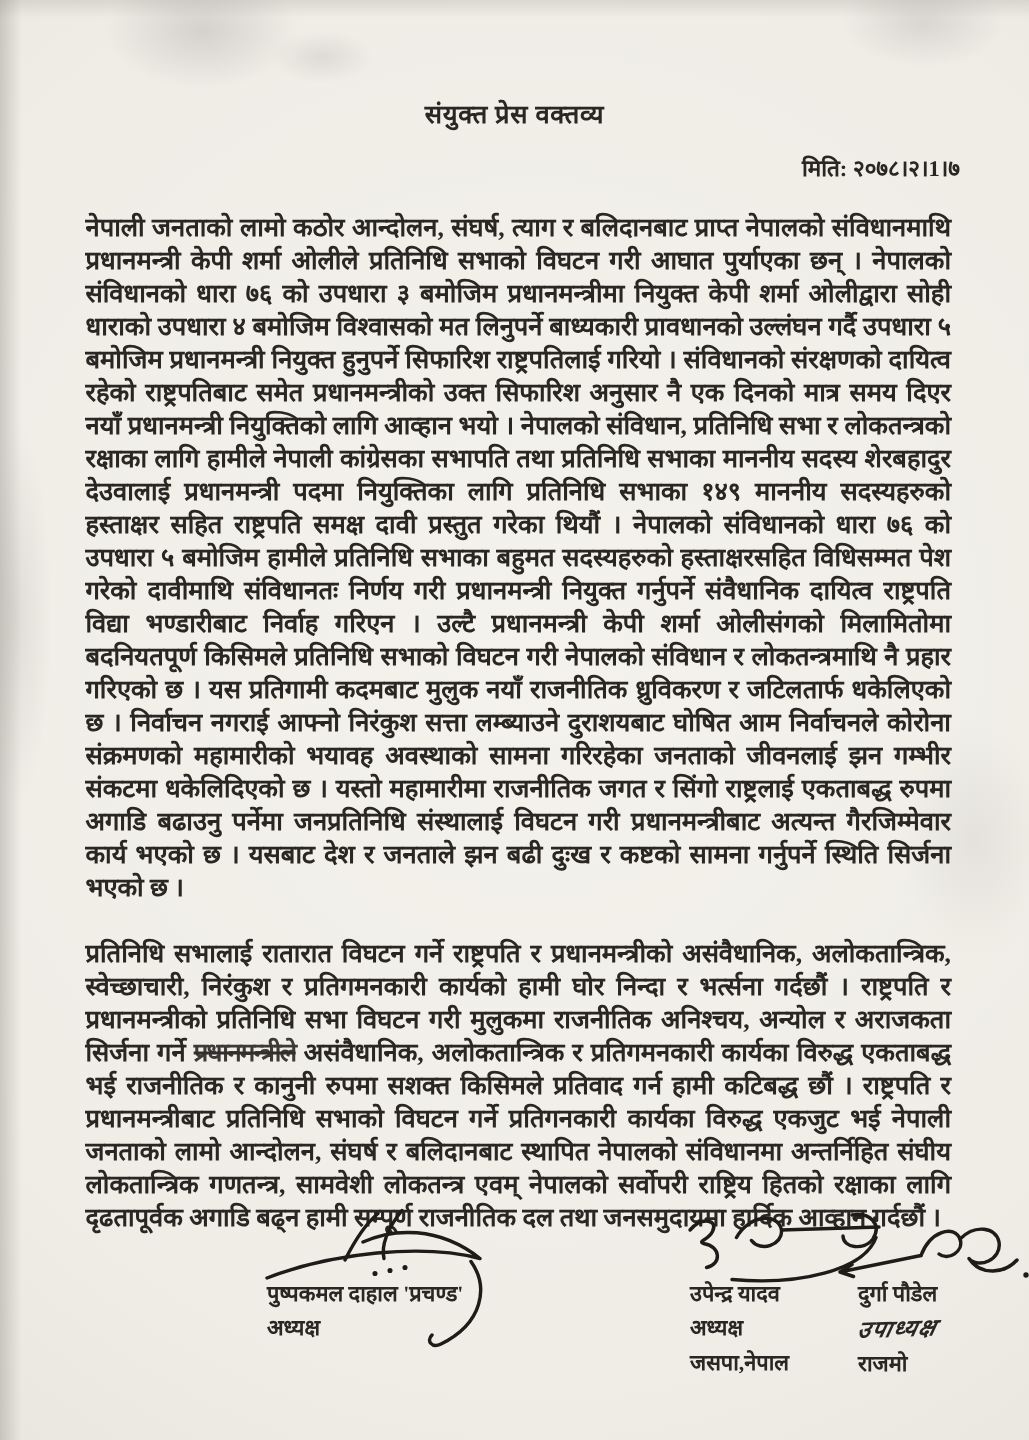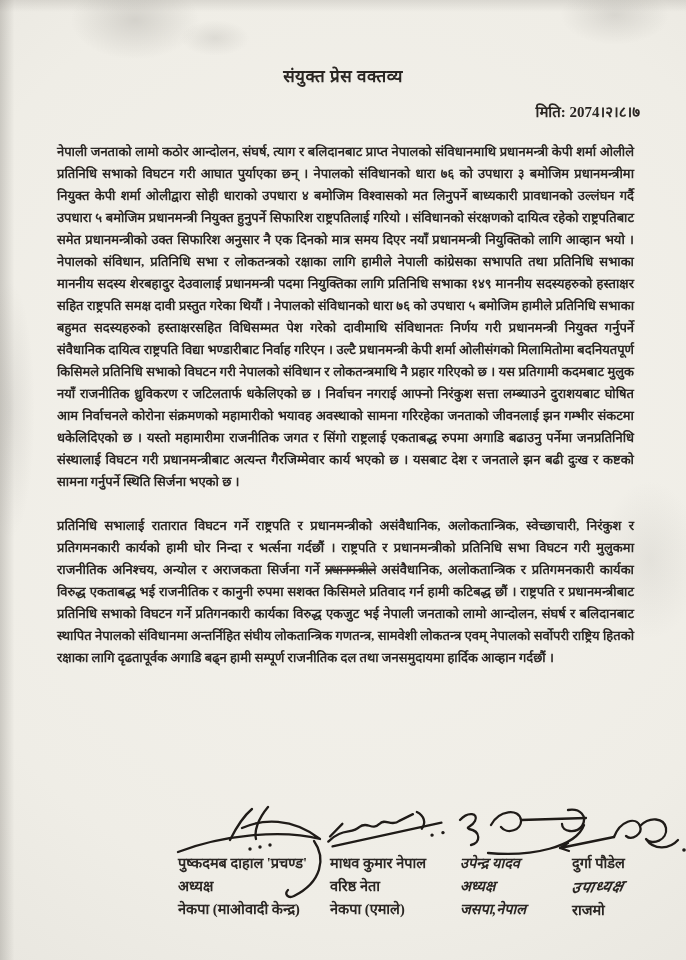--- a/index.html
+++ b/index.html
@@ -31,21 +31,21 @@
   .doc-title{
     position:absolute;top:64px;left:0;width:100%;
     text-align:center;font-size:17px;font-weight:700;letter-spacing:0.5px;
   }
   .doc-date{
     position:absolute;top:101px;right:46px;
     font-size:15px;font-weight:700;
   }
   .body-text{
     position:absolute;left:57px;top:141px;width:577px;
-    font-size:13px;line-height:22px;font-weight:600;
+    font-size:17px;line-height:22px;font-weight:600;
     text-align:justify;text-justify:inter-word;
   }
   .body-text p{margin:0 0 22px 0;}
   .struck{
     text-decoration:line-through;
     text-decoration-thickness:2px;
     text-decoration-color:#1d1a18;
     letter-spacing:-1px;
     opacity:0.9;
   }
@@ -57,71 +57,57 @@
   .sig-col div{position:relative;z-index:1;}
   .sig-scribble{
     position:absolute;z-index:2;pointer-events:none;
   }
   .sig-scribble path{fill:none;stroke:#1f1b18;stroke-width:2.3;stroke-linecap:round;stroke-linejoin:round;}
   .sig-scribble circle{fill:#1f1b18;stroke:none;}
   .hand-title{
     font-style:italic;display:inline-block;transform:skewX(-14deg) rotate(-2deg);
     font-size:15.5px;letter-spacing:1px;font-weight:700;
   }
-  .c1{left:55px;}  .c2{left:178px;}  .c3{left:330px;}  .c4{left:460px;font-style:italic;}  .c5{left:572px;font-family:Liberation Serif, serif;}
+  .c1{left:55px;}  .c2{left:178px;}  .c3{left:330px;}  .c4{left:460px;}  .c5{left:572px;font-family:Liberation Serif, serif;}
 </style>
 </head>
 <body>
 
 <div class="page">
   <div class="edge-shade-left"></div>
   <div class="edge-shade-top"></div>
   <div class="smudge s1"></div>
   <div class="smudge s2"></div>
   <div class="smudge s3"></div>
   <div class="smudge s4"></div>
   <div class="smudge s5"></div>
 
   <div class="doc-title">संयुक्त प्रेस वक्तव्य</div>
-  <div class="doc-date">मिति: 2074।२।८।७</div>
+  <div class="doc-date">मिति: २०७८।२।1।७</div>
 
   <div class="body-text">
     <p>नेपाली जनताको लामो कठोर आन्दोलन, संघर्ष, त्याग र बलिदानबाट प्राप्त नेपालको संविधानमाथि प्रधानमन्त्री केपी शर्मा ओलीले प्रतिनिधि सभाको विघटन गरी आघात पुर्याएका छन् । नेपालको संविधानको धारा ७६ को उपधारा ३ बमोजिम प्रधानमन्त्रीमा नियुक्त केपी शर्मा ओलीद्वारा सोही धाराको उपधारा ४ बमोजिम विश्वासको मत लिनुपर्ने बाध्यकारी प्रावधानको उल्लंघन गर्दै उपधारा ५ बमोजिम प्रधानमन्त्री नियुक्त हुनुपर्ने सिफारिश राष्ट्रपतिलाई गरियो । संविधानको संरक्षणको दायित्व रहेको राष्ट्रपतिबाट समेत प्रधानमन्त्रीको उक्त सिफारिश अनुसार नै एक दिनको मात्र समय दिएर नयाँ प्रधानमन्त्री नियुक्तिको लागि आव्हान भयो । नेपालको संविधान, प्रतिनिधि सभा र लोकतन्त्रको रक्षाका लागि हामीले नेपाली कांग्रेसका सभापति तथा प्रतिनिधि सभाका माननीय सदस्य शेरबहादुर देउवालाई प्रधानमन्त्री पदमा नियुक्तिका लागि प्रतिनिधि सभाका १४९ माननीय सदस्यहरुको हस्ताक्षर सहित राष्ट्रपति समक्ष दावी प्रस्तुत गरेका थियौं । नेपालको संविधानको धारा ७६ को उपधारा ५ बमोजिम हामीले प्रतिनिधि सभाका बहुमत सदस्यहरुको हस्ताक्षरसहित विधिसम्मत पेश गरेको दावीमाथि संविधानतः निर्णय गरी प्रधानमन्त्री नियुक्त गर्नुपर्ने संवैधानिक दायित्व राष्ट्रपति विद्या भण्डारीबाट निर्वाह गरिएन । उल्टै प्रधानमन्त्री केपी शर्मा ओलीसंगको मिलामितोमा बदनियतपूर्ण किसिमले प्रतिनिधि सभाको विघटन गरी नेपालको संविधान र लोकतन्त्रमाथि नै प्रहार गरिएको छ । यस प्रतिगामी कदमबाट मुलुक नयाँ राजनीतिक ध्रुविकरण र जटिलतार्फ धकेलिएको छ । निर्वाचन नगराई आफ्नो निरंकुश सत्ता लम्ब्याउने दुराशयबाट घोषित आम निर्वाचनले कोरोना संक्रमणको महामारीको भयावह अवस्थाको सामना गरिरहेका जनताको जीवनलाई झन गम्भीर संकटमा धकेलिदिएको छ । यस्तो महामारीमा राजनीतिक जगत र सिंगो राष्ट्रलाई एकताबद्ध रुपमा अगाडि बढाउनु पर्नेमा जनप्रतिनिधि संस्थालाई विघटन गरी प्रधानमन्त्रीबाट अत्यन्त गैरजिम्मेवार कार्य भएको छ । यसबाट देश र जनताले झन बढी दुःख र कष्टको सामना गर्नुपर्ने स्थिति सिर्जना भएको छ ।</p>
     <p><span>प्रतिनिधि सभालाई रातारात विघटन गर्ने राष्ट्रपति र प्रधानमन्त्रीको असंवैधानिक, अलोकतान्त्रिक, स्वेच्छाचारी, निरंकुश र प्रतिगमनकारी कार्यको हामी घोर निन्दा र भर्त्सना गर्दछौं । राष्ट्रपति र प्रधानमन्त्रीको प्रतिनिधि सभा विघटन गरी मुलुकमा राजनीतिक अनिश्चय, अन्योल र अराजकता सिर्जना गर्ने </span><span class="struck">प्रधानमन्त्रीले</span><span> असंवैधानिक, अलोकतान्त्रिक र प्रतिगमनकारी कार्यका विरुद्ध एकताबद्ध भई राजनीतिक र कानुनी रुपमा सशक्त किसिमले प्रतिवाद गर्न हामी कटिबद्ध छौं । राष्ट्रपति र प्रधानमन्त्रीबाट प्रतिनिधि सभाको विघटन गर्ने प्रतिगनकारी कार्यका विरुद्ध एकजुट भई नेपाली जनताको लामो आन्दोलन, संघर्ष र बलिदानबाट स्थापित नेपालको संविधानमा अन्तर्निहित संघीय लोकतान्त्रिक गणतन्त्र, सामवेशी लोकतन्त्र एवम् नेपालको सर्वोपरी राष्ट्रिय हितको रक्षाका लागि दृढतापूर्वक  अगाडि बढ्न  हामी सम्पूर्ण राजनीतिक दल तथा जनसमुदायमा हार्दिक आव्हान गर्दछौं ।</span></p>
   </div>
 
 
   <div class="sig-col c2">
     <svg class="sig-scribble" style="top:-48px;left:-8px;" width="175" height="115" viewBox="0 0 175 115">
       <path d="M60 36 C 68 20, 76 10, 82 5"></path>
       <path d="M98 3 C 88 15, 84 27, 86 35"></path>
       <path d="M8 48 C 52 31, 112 25, 150 35 C 122 13, 92 15, 72 24"></path>
       <circle cx="80" cy="45" r="1.7"></circle>
         <circle cx="90" cy="43" r="1.7"></circle>
         <circle cx="100" cy="41" r="1.7"></circle>
       <path d="M144 37 C 156 54, 152 78, 124 92 C 118 95, 114 90, 118 86"></path>
     </svg>
-    <div class="sig-name">पुष्कदमब दाहाल 'प्रचण्ड'</div>
+    <div class="sig-name">पुष्पकमल दाहाल 'प्रचण्ड'</div>
     <div>अध्यक्ष</div>
-    <div>नेकपा (माओवादी केन्द्र)</div>
   </div>
 
-  <div class="sig-col c3">
-    <svg class="sig-scribble" style="top:-45px;left:-8px;transform:rotate(-3deg);" width="150" height="55" viewBox="0 0 150 55">
-      <path d="M8 26 l 13 -12"></path>
-      <path d="M6 31 C 20 18, 30 25, 38 18 C 46 12, 50 23, 58 16 C 64 10, 70 20, 78 14 l 14 -6"></path>
-      <path d="M96 6 C 103 10, 105 17, 100 23"></path>
-      <path d="M10 36 L 120 18"></path>
-      <circle cx="110" cy="30" r="1.7"></circle>
-        <circle cx="121" cy="28" r="1.7"></circle>
-    </svg>
-    <div class="sig-name">माधव कुमार नेपाल</div>
-    <div>वरिष्ठ नेता</div>
-    <div>नेकपा (एमाले)</div>
-  </div>
 
   <div class="sig-col c4">
     <svg class="sig-scribble" style="top:-50px;left:-14px;" width="165" height="80" viewBox="0 0 165 80">
       <path d="M14 18 C 22 9, 33 11, 29 19 C 26 25, 19 25, 23 27 C 35 29, 35 41, 25 43"></path>
       <path d="M45 23 C 53 8, 73 6, 75 18 C 76 28, 61 33, 55 25"></path>
       <path d="M75 18 L 140 16"></path>
       <path d="M122 8 C 134 6, 142 14, 136 24 C 130 32, 116 30, 116 22"></path>
       <path d="M138 23 C 130 45, 86 55, 42 51"></path>
     </svg>
     <div class="sig-name">उपेन्द्र यादव</div>

